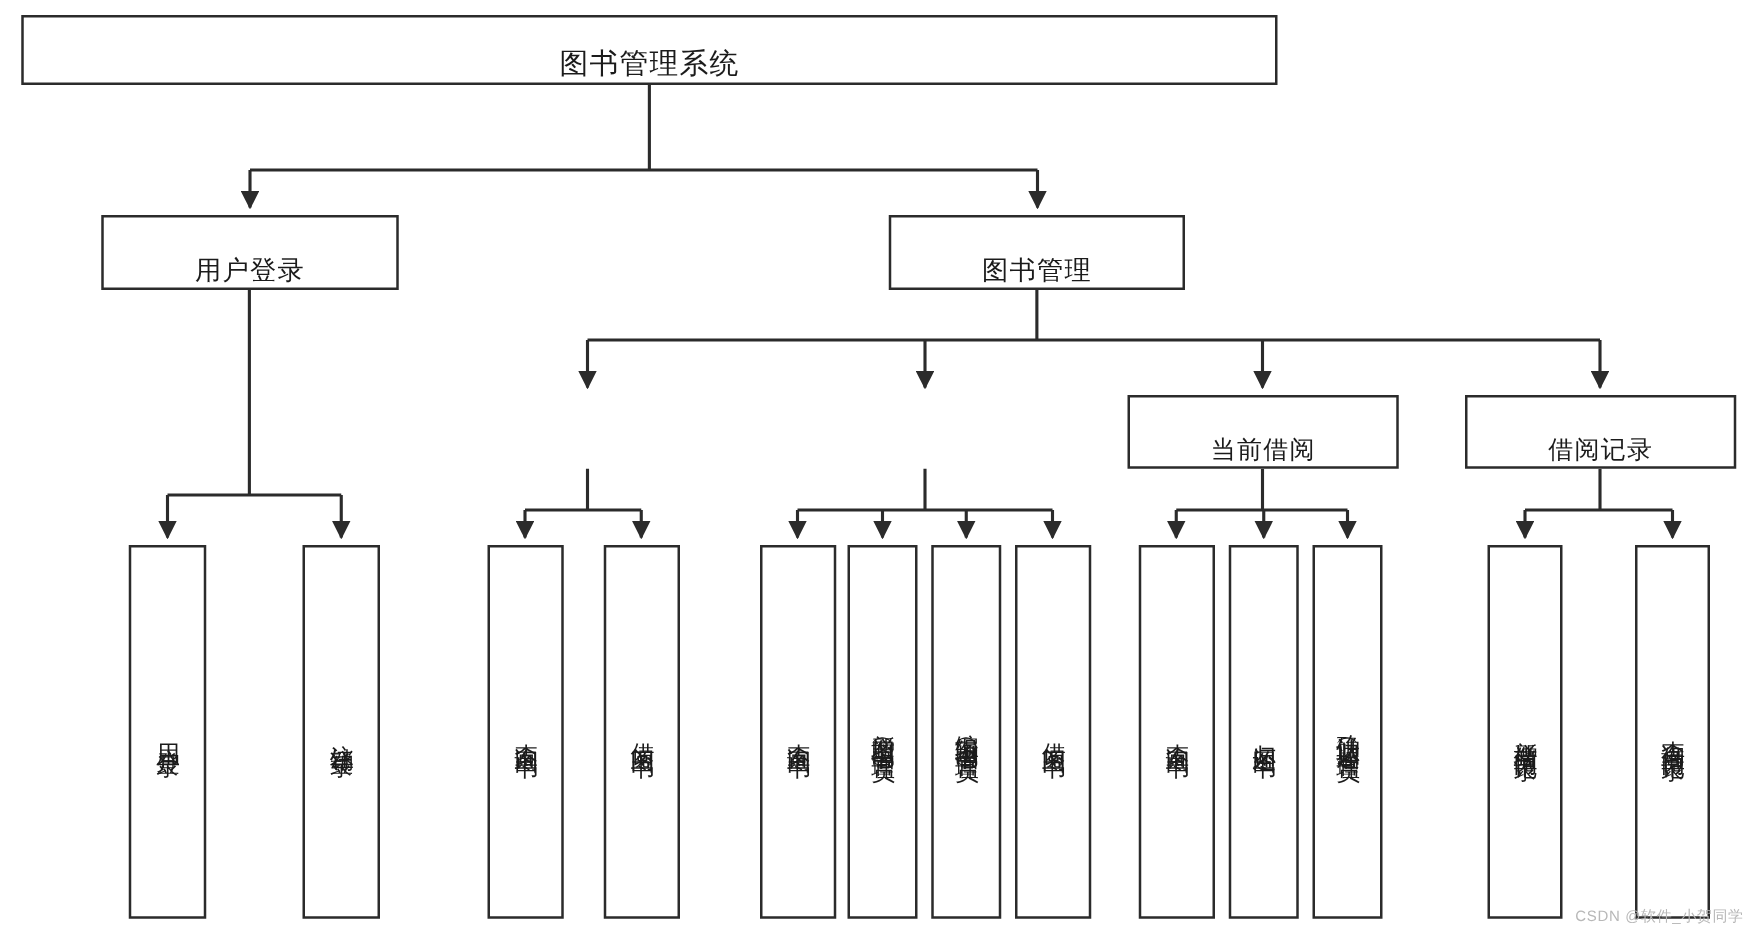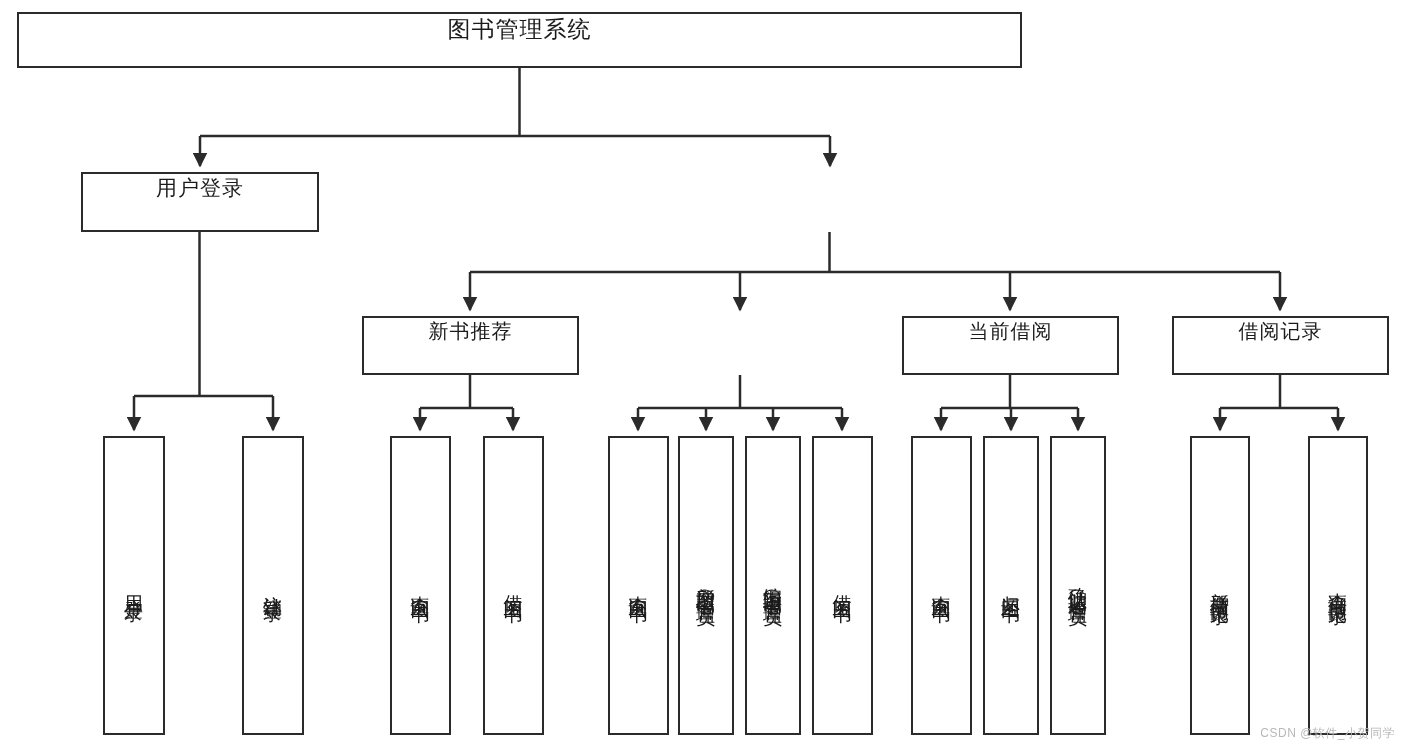--- a/index.html
+++ b/index.html
@@ -27,21 +27,21 @@
     height: 747px;
     pointer-events: none;
   }
   
   .node {
     position: absolute;
     box-sizing: border-box;
     background: #ffffff;
     border: 2.5px solid #2b2b2b;
     display: flex;
-    align-items: flex-start;
+    align-items: flex-end;
     justify-content: center;
     color: #1b1b1b;
     z-index: 2;
   }
   .node.root {
     font-size: 23px;
   }
   .node.level1 {
     font-size: 21px;
   }
@@ -134,24 +134,24 @@
     </g>
   </svg>
 
   <div class="node root" style="left:17px; top:12px; width:1005px; height:56px;">
     <span class="htext">图书管理系统</span>
   </div>
 
   <div class="node level1" style="left:81px; top:172px; width:238px; height:60px;">
     <span class="htext">用户登录</span>
   </div>
-
-  <div class="node level2" style="left:362px; top:316px; width:217px; height:59px;">
-    <span class="htext">新书推荐</span>
-  </div>
+  <div class="node level1" style="left:711px; top:172px; width:237px; height:60px;">
+    <span class="htext">图书管理</span>
+  </div>
+
   <div class="node level2" style="left:1172px; top:316px; width:217px; height:59px;">
     <span class="htext">借阅记录</span>
   </div>
   <div class="node level2" style="left:902px; top:316px; width:217px; height:59px;">
     <span class="htext">当前借阅</span>
   </div>
 
   <div class="node leaf" style="left:103px; top:436px; width:62px; height:299px;">
     <span class="vtext">用户登录</span>
   </div>

